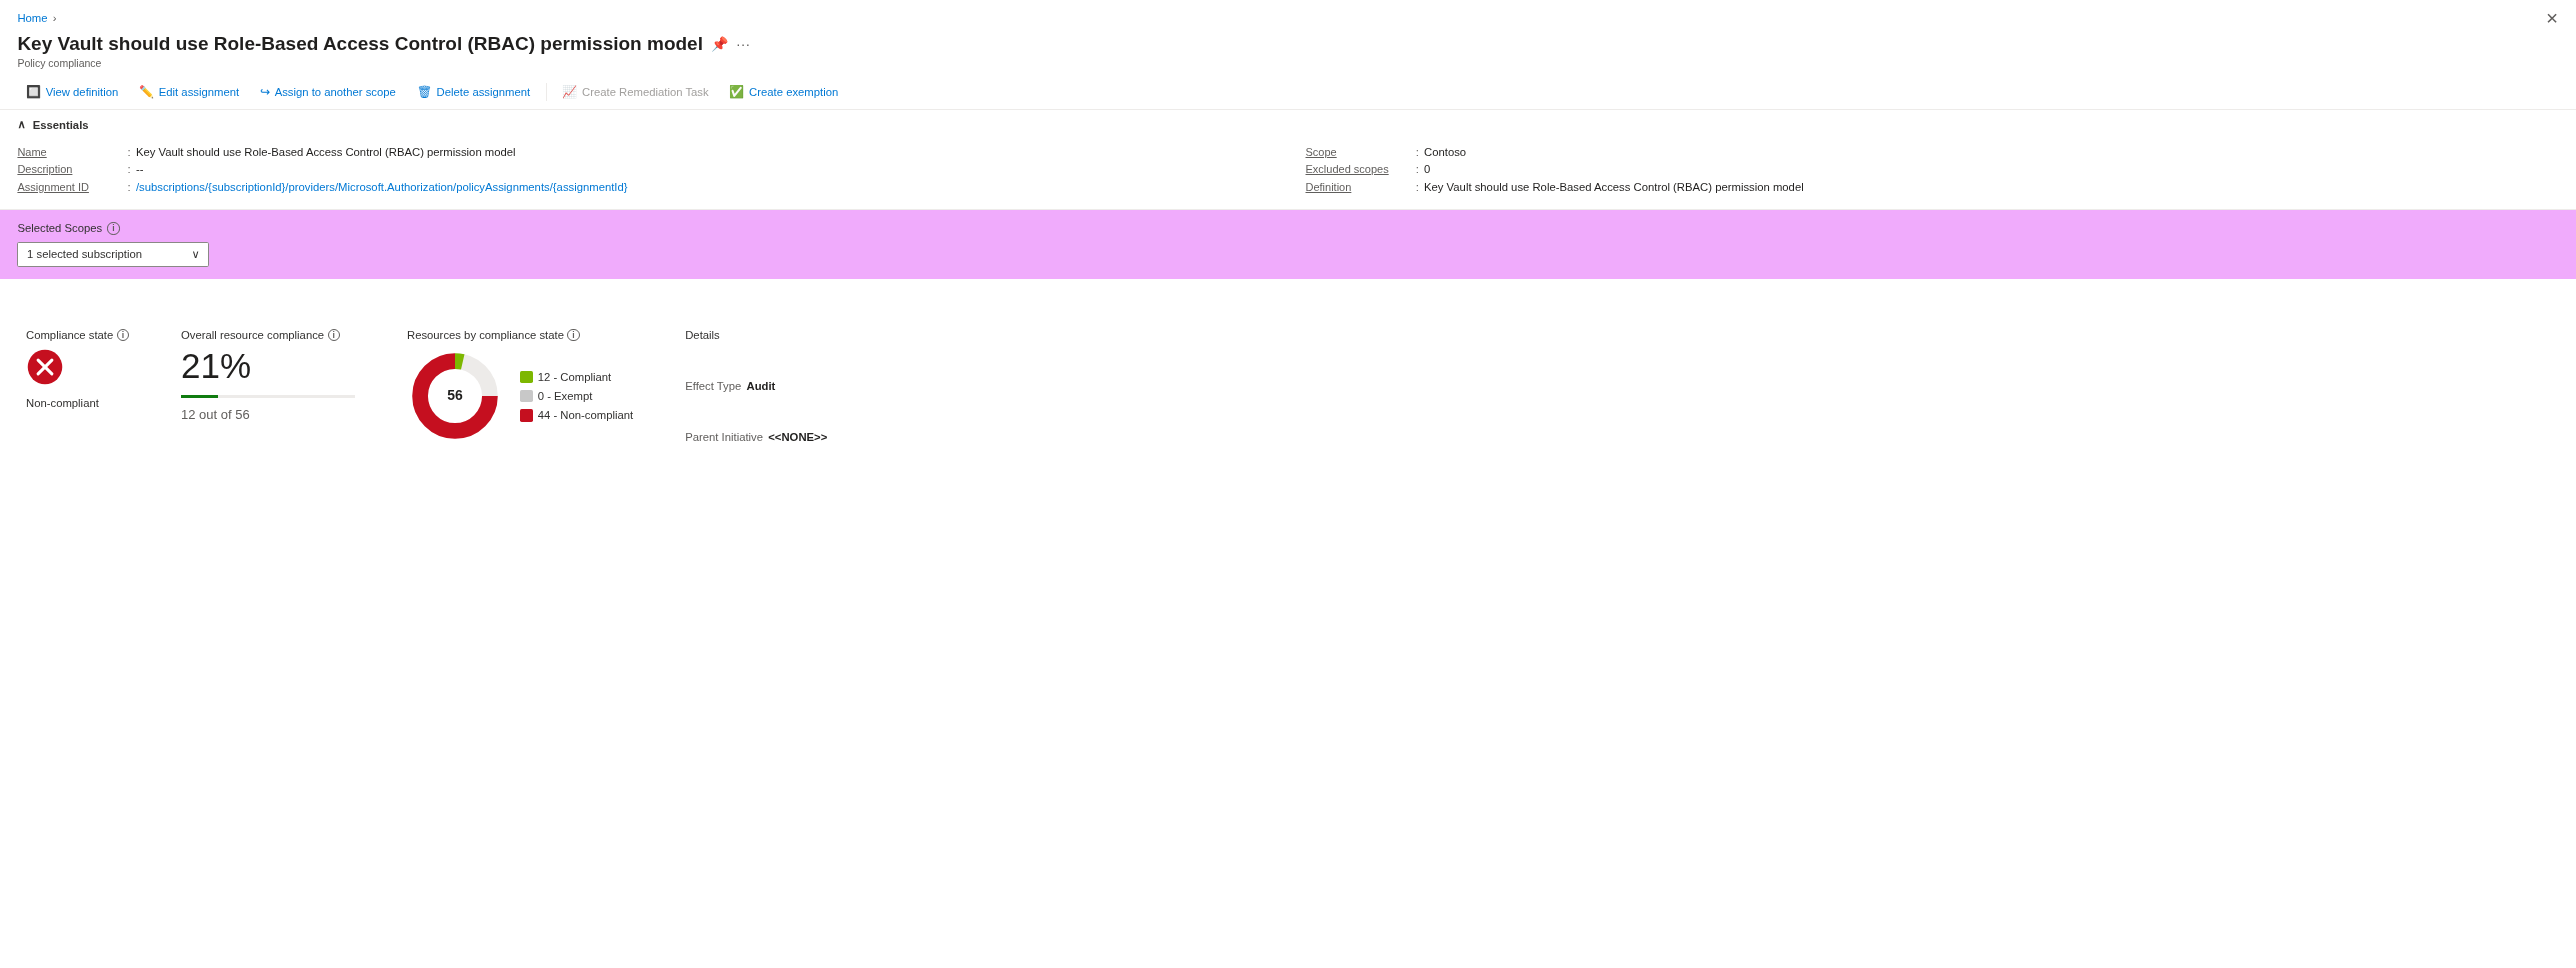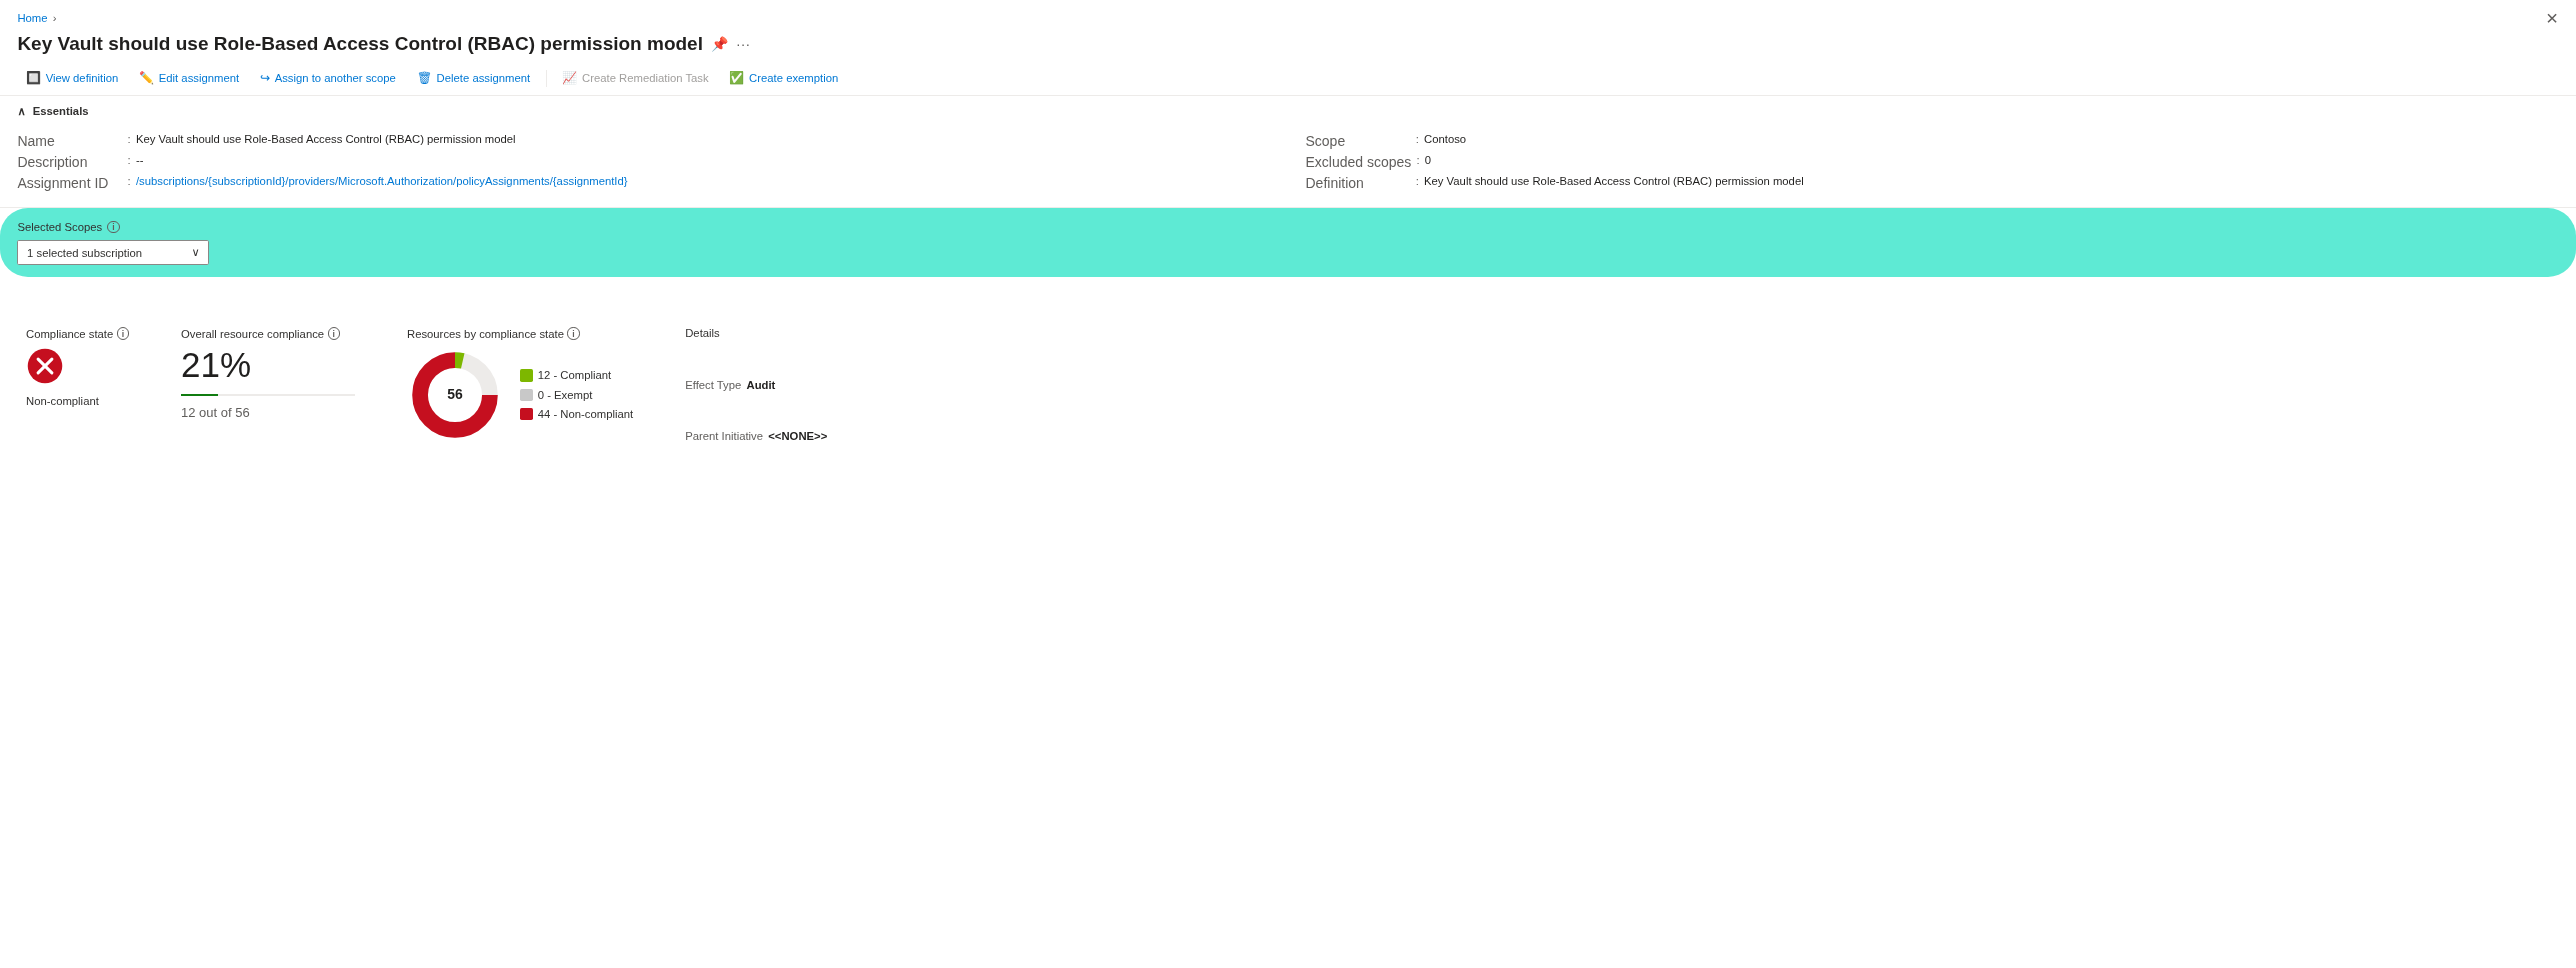--- a/index.html
+++ b/index.html
@@ -17,26 +17,26 @@
 
     .toolbar { display: flex; align-items: center; gap: 3.5px; padding: 5.2px 17.4px; border-bottom: 0.9px solid #edebe9; }
     .toolbar-btn { display: flex; align-items: center; gap: 4.4px; padding: 4.4px 8.7px; font-size: 11.3px; color: #0078d4; background: none; border: none; cursor: pointer; border-radius: 1.7px; }
     .toolbar-btn.disabled { color: #a19f9d; cursor: default; }
     .toolbar-sep { width: 0.9px; height: 17.4px; background: #edebe9; margin: 0 3.5px; }
 
     .essentials-section { border-bottom: 0.9px solid #edebe9; }
     .essentials-header { display: flex; align-items: center; gap: 7px; padding: 8.7px 17.4px; font-weight: 600; font-size: 11.3px; cursor: pointer; }
     .essentials-body { display: grid; grid-template-columns: 1fr 1fr; padding: 3.5px 17.4px 14px 17.4px; gap: 3.5px 35px; }
     .field-row { display: flex; align-items: flex-start; padding: 2.6px 0; }
-    .field-label { color: #605e5c; min-width: 105px; font-size: 14px; }
+    .field-label { color: #605e5c; min-width: 105px; font-size: 11px; text-decoration: underline; }
     .field-sep { margin: 0 5.2px; color: #605e5c; }
     .field-value { color: #201f1e; font-size: 11.3px; }
     .field-value.blue { color: #0078d4; }
 
-    .scope-section { background: #5eead4; padding: 12.2px 17.4px; border-radius: 28px; }
+    .scope-section { background: #f0abfc; padding: 12.2px 17.4px; }
     .scope-label { font-size: 11.3px; font-weight: 500; margin-bottom: 7px; display: flex; align-items: center; gap: 5.2px; }
     .scope-dropdown { display: flex; align-items: center; justify-content: space-between; background: #fff; border: 0.9px solid #8a8886; border-radius: 1.7px; padding: 5.2px 8.7px; min-width: 174px; max-width: 192px; cursor: pointer; font-size: 11.3px; }
 
     .metrics-section { display: flex; gap: 52px; padding: 26px 26px; align-items: flex-start; }
 
     .metric-block { display: flex; flex-direction: column; gap: 7px; }
     .metric-label { font-size: 11.3px; color: #323130; display: flex; align-items: center; gap: 3.5px; margin-top: 24px; }
 
     .compliance-state-icon { width: 38px; height: 38px; }
     .non-compliant-label { font-size: 11.3px; color: #323130; margin-top: 3.5px; }
@@ -74,20 +74,21 @@
 </div>
 
 <div class="page-header">
   <div class="page-title">
     <span>Key Vault should use Role-Based Access Control (RBAC) permission model</span>
     <div class="page-title-icons">
       <button class="pin-icon" title="Pin">📌</button>
       <button class="more-icon" title="More">···</button>
     </div>
   </div>
+  <div class="subtitle">Policy compliance</div>
 </div>
 
 <div class="toolbar">
   <button class="toolbar-btn">
     <span style="font-size:12.2px;">🔲</span>
     <span>View definition</span>
   </button>
   <button class="toolbar-btn">
     <span style="font-size:12.2px;">✏️</span>
     <span>Edit assignment</span>

